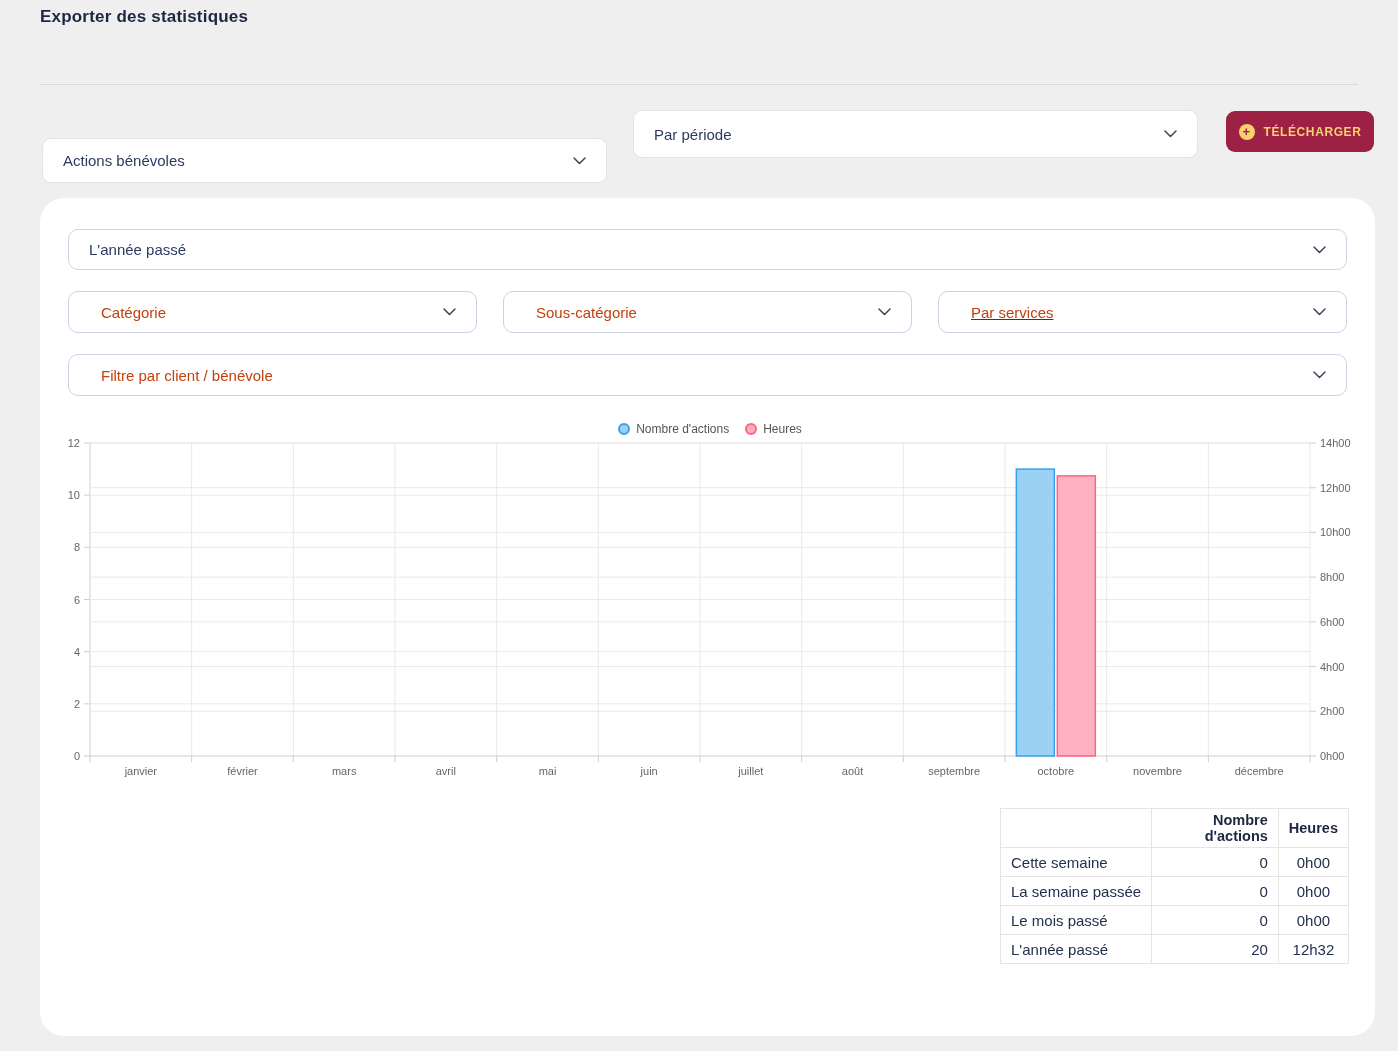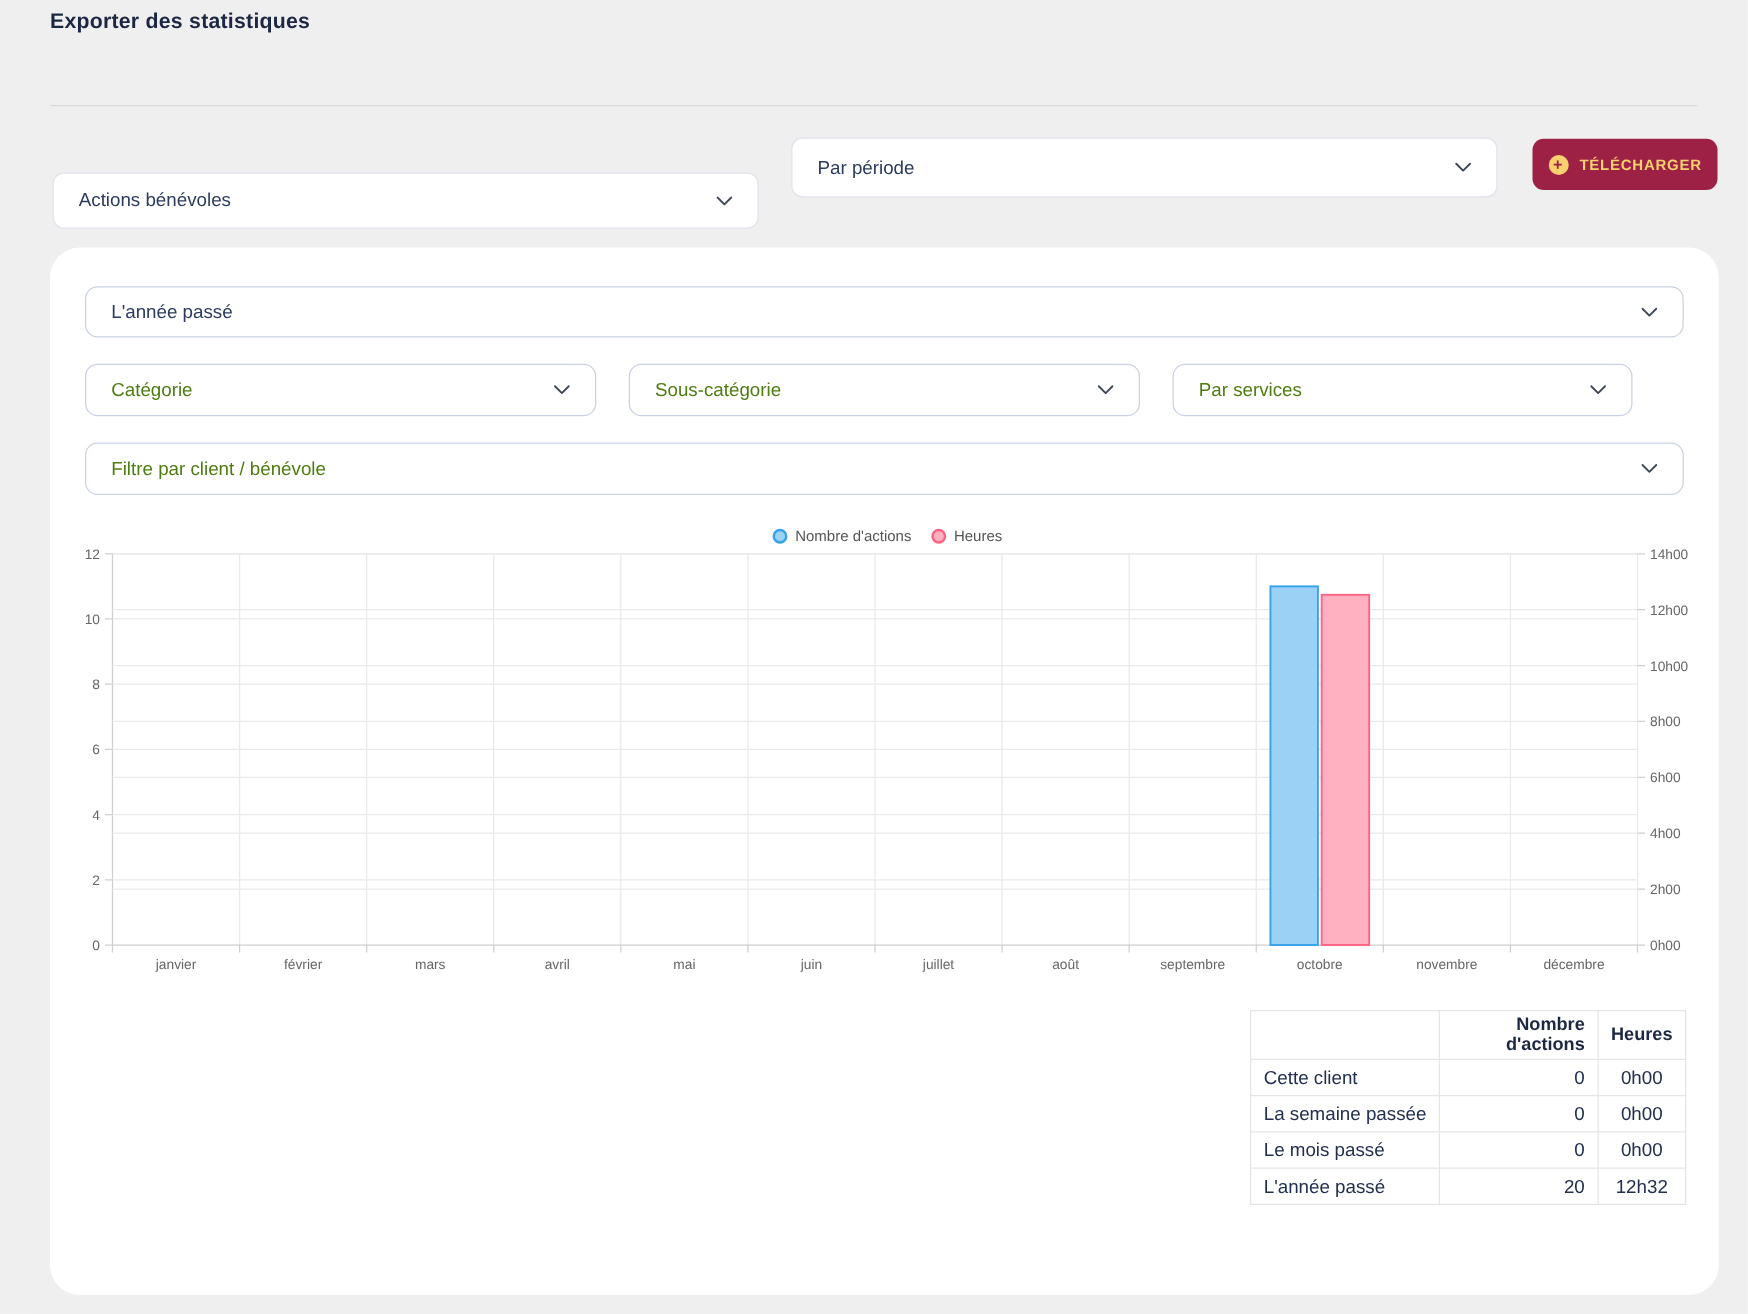--- a/index.html
+++ b/index.html
@@ -20,21 +20,21 @@
     background:#d9d9d9;
   }
   .selectbox {
     position:absolute; background:#fff;
     border:1px solid #dfe3ec; border-radius:9px;
     display:flex; align-items:center;
     padding:0 20px; font-size:15px; color:#2b3b5e;
     cursor:pointer;
   }
   .selectbox .val { flex:1 1 auto; white-space:nowrap; overflow:hidden; }
-  .selectbox.placeholder .val { color:#4d7c0f; }
+  .selectbox.placeholder .val { color:#c2410c;margin-left:12px; }
   .selectbox .chev { flex:0 0 auto; display:flex; align-items:center; }
   .inner-select { border-color:#c9d1e2; border-radius:10px; }
   .dl-btn {
     position:absolute; left:1226px; top:111px; width:148px; height:41px;
     background:#9d2045; border:none; border-radius:9px;
     display:flex; align-items:center; justify-content:center; gap:9px;
     color:#f8d06e; font-family:"Liberation Sans", sans-serif;
     font-size:12px; font-weight:700; letter-spacing:.6px; cursor:pointer;
   }
   .dl-btn .plus {
@@ -124,21 +124,21 @@
 
   <div class="selectbox inner-select placeholder" style="left:503px; top:291px; width:409px; height:42px;">
     <span class="val">Sous-catégorie</span>
     <span class="chev">
       <svg width="13" height="8" viewBox="0 0 13 8">
           <polyline points="1,1 6.5,6.5 12,1" fill="none" stroke="#3d4757" stroke-width="1.5" stroke-linecap="round" stroke-linejoin="round"></polyline>
         </svg>
     </span>
   </div>
 
-  <div class="selectbox inner-select placeholder" style="left:938px; top:291px; width:368px; height:42px;">
+  <div class="selectbox inner-select placeholder" style="left:938px; top:291px; width:409px; height:42px;text-decoration:underline;">
     <span class="val">Par services</span>
     <span class="chev">
       <svg width="13" height="8" viewBox="0 0 13 8">
           <polyline points="1,1 6.5,6.5 12,1" fill="none" stroke="#3d4757" stroke-width="1.5" stroke-linecap="round" stroke-linejoin="round"></polyline>
         </svg>
     </span>
   </div>
 
   <div class="selectbox inner-select placeholder" style="left:68px; top:354px; width:1279px; height:42px;">
     <span class="val">Filtre par client / bénévole</span>
@@ -249,21 +249,21 @@
   <table class="summary-table">
     <thead>
       <tr>
         <th class="col-label"></th>
         <th class="col-actions">Nombre d'actions</th>
         <th class="col-heures">Heures</th>
       </tr>
     </thead>
     <tbody>
         <tr>
-          <td class="c-label">Cette client</td>
+          <td class="c-label">Cette semaine</td>
           <td class="c-actions">0</td>
           <td class="c-heures">0h00</td>
         </tr>
         <tr>
           <td class="c-label">La semaine passée</td>
           <td class="c-actions">0</td>
           <td class="c-heures">0h00</td>
         </tr>
         <tr>
           <td class="c-label">Le mois passé</td>

